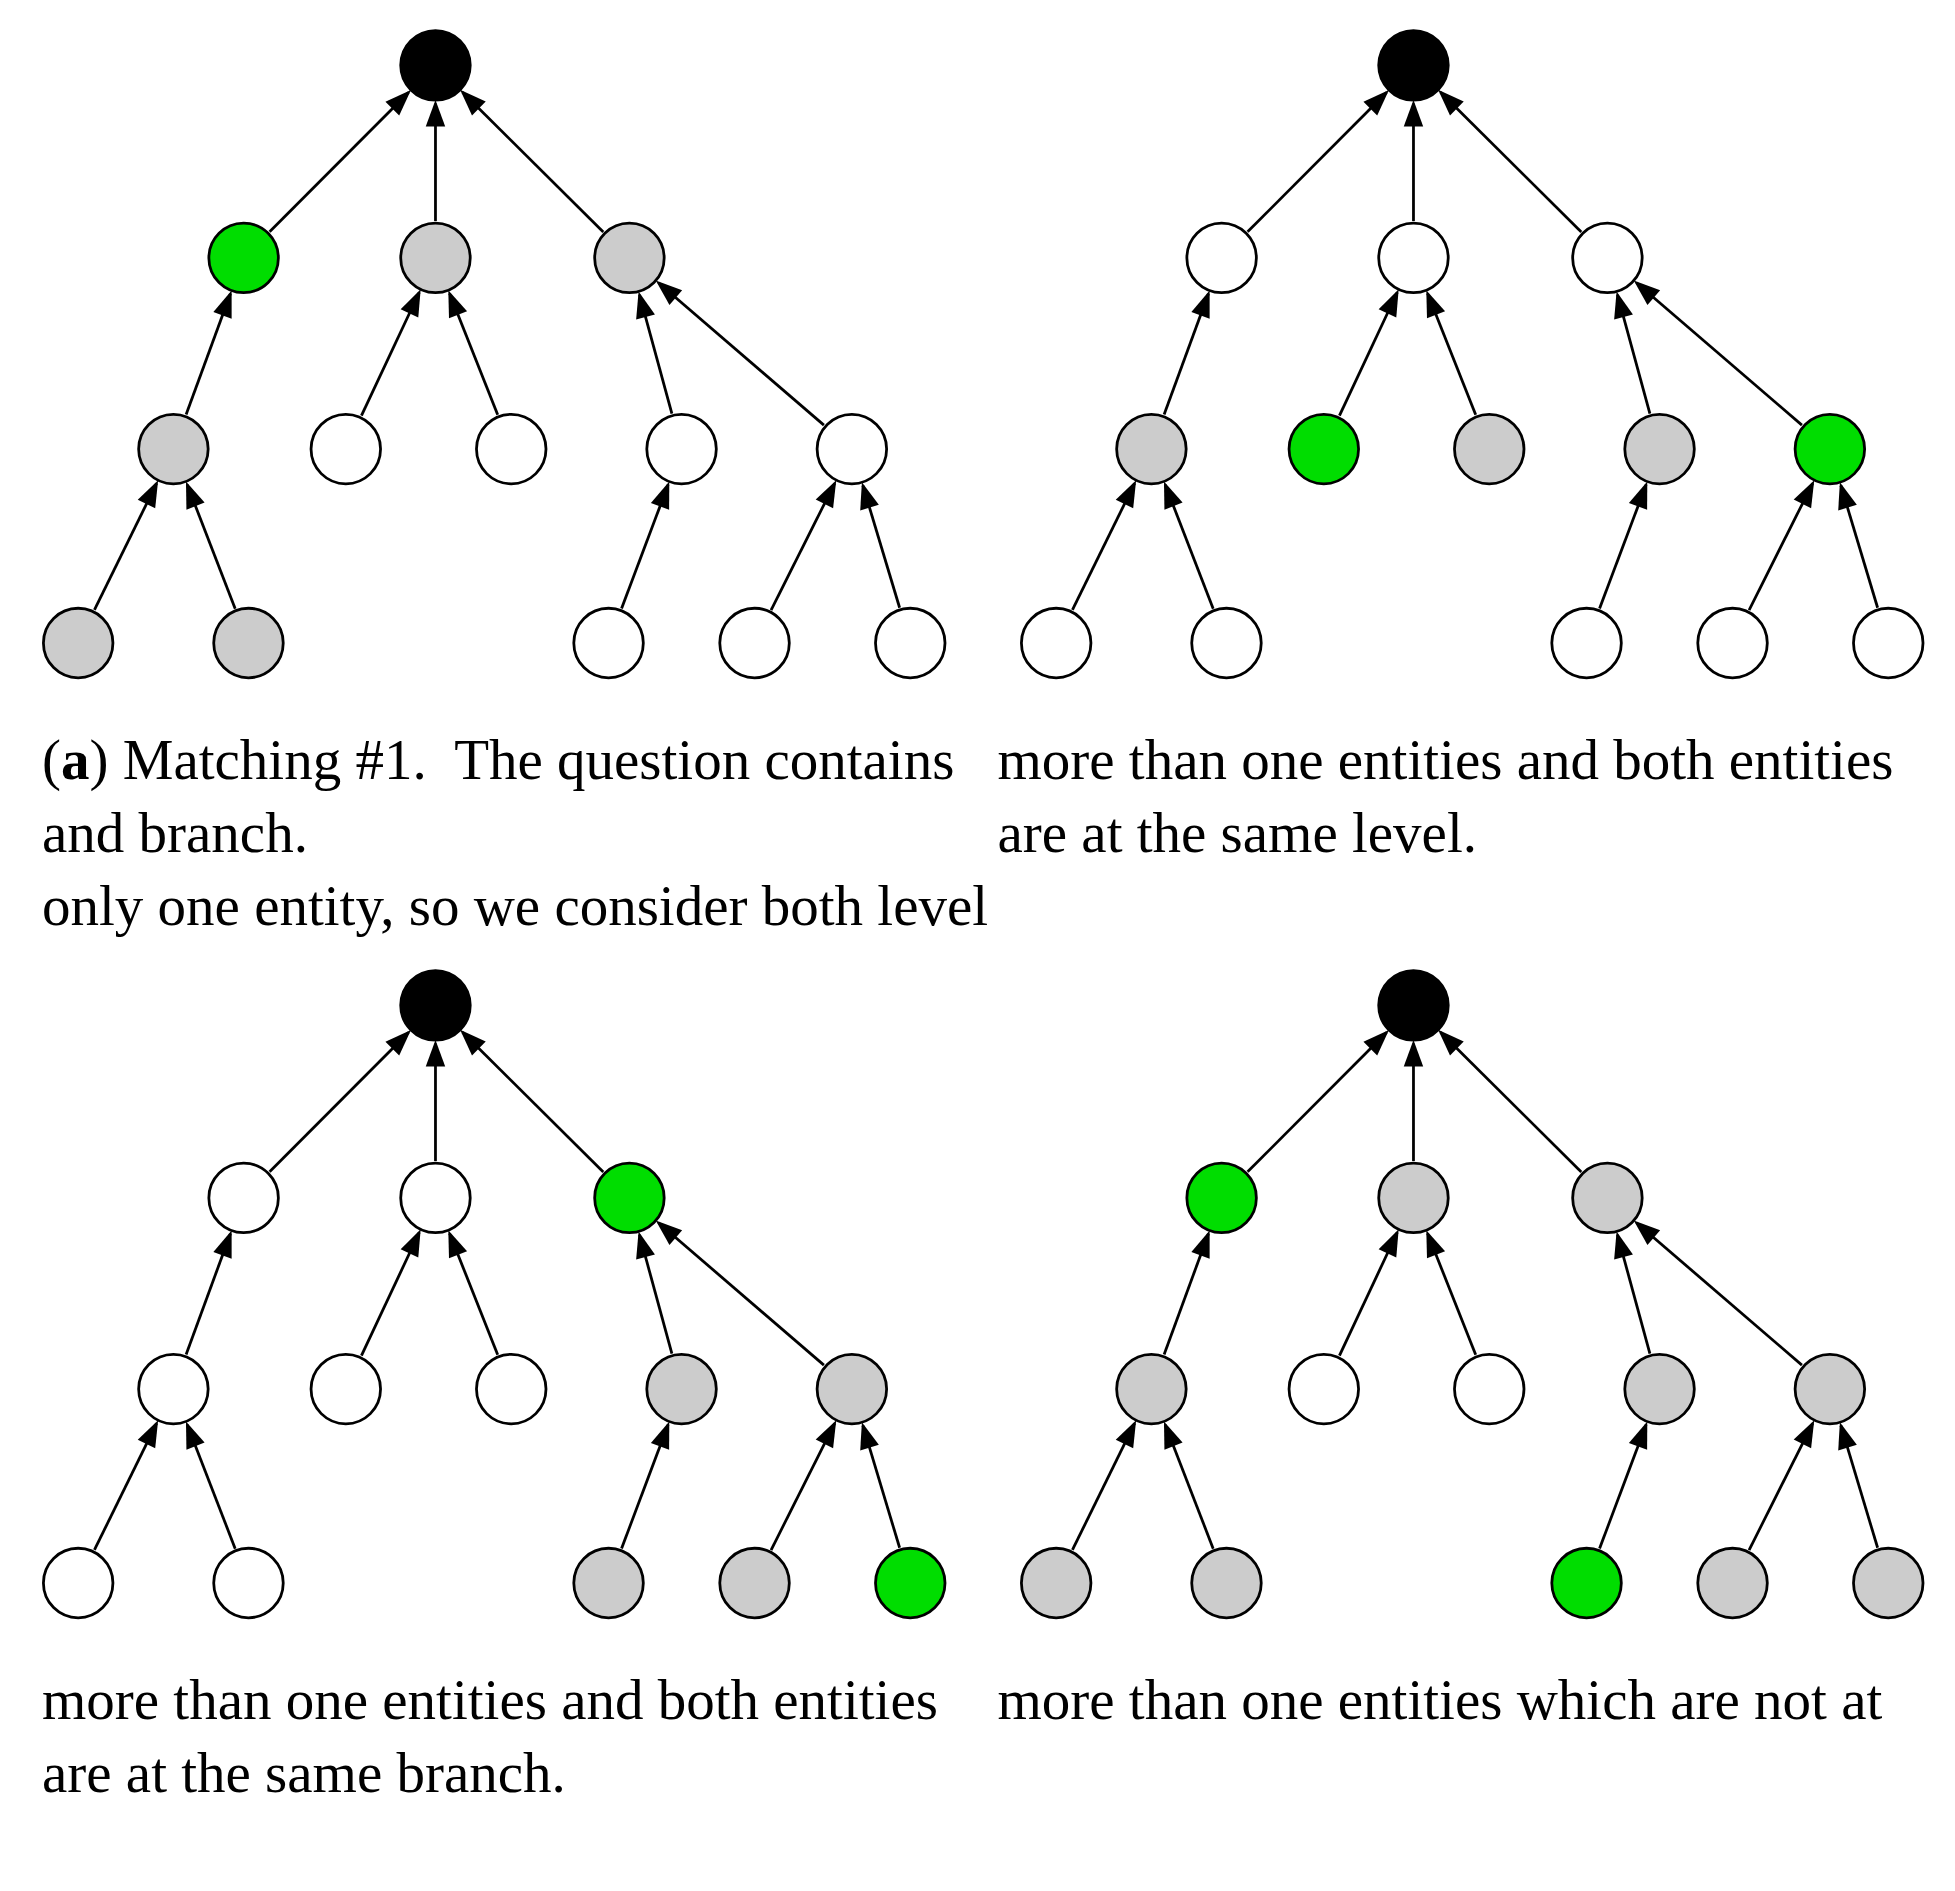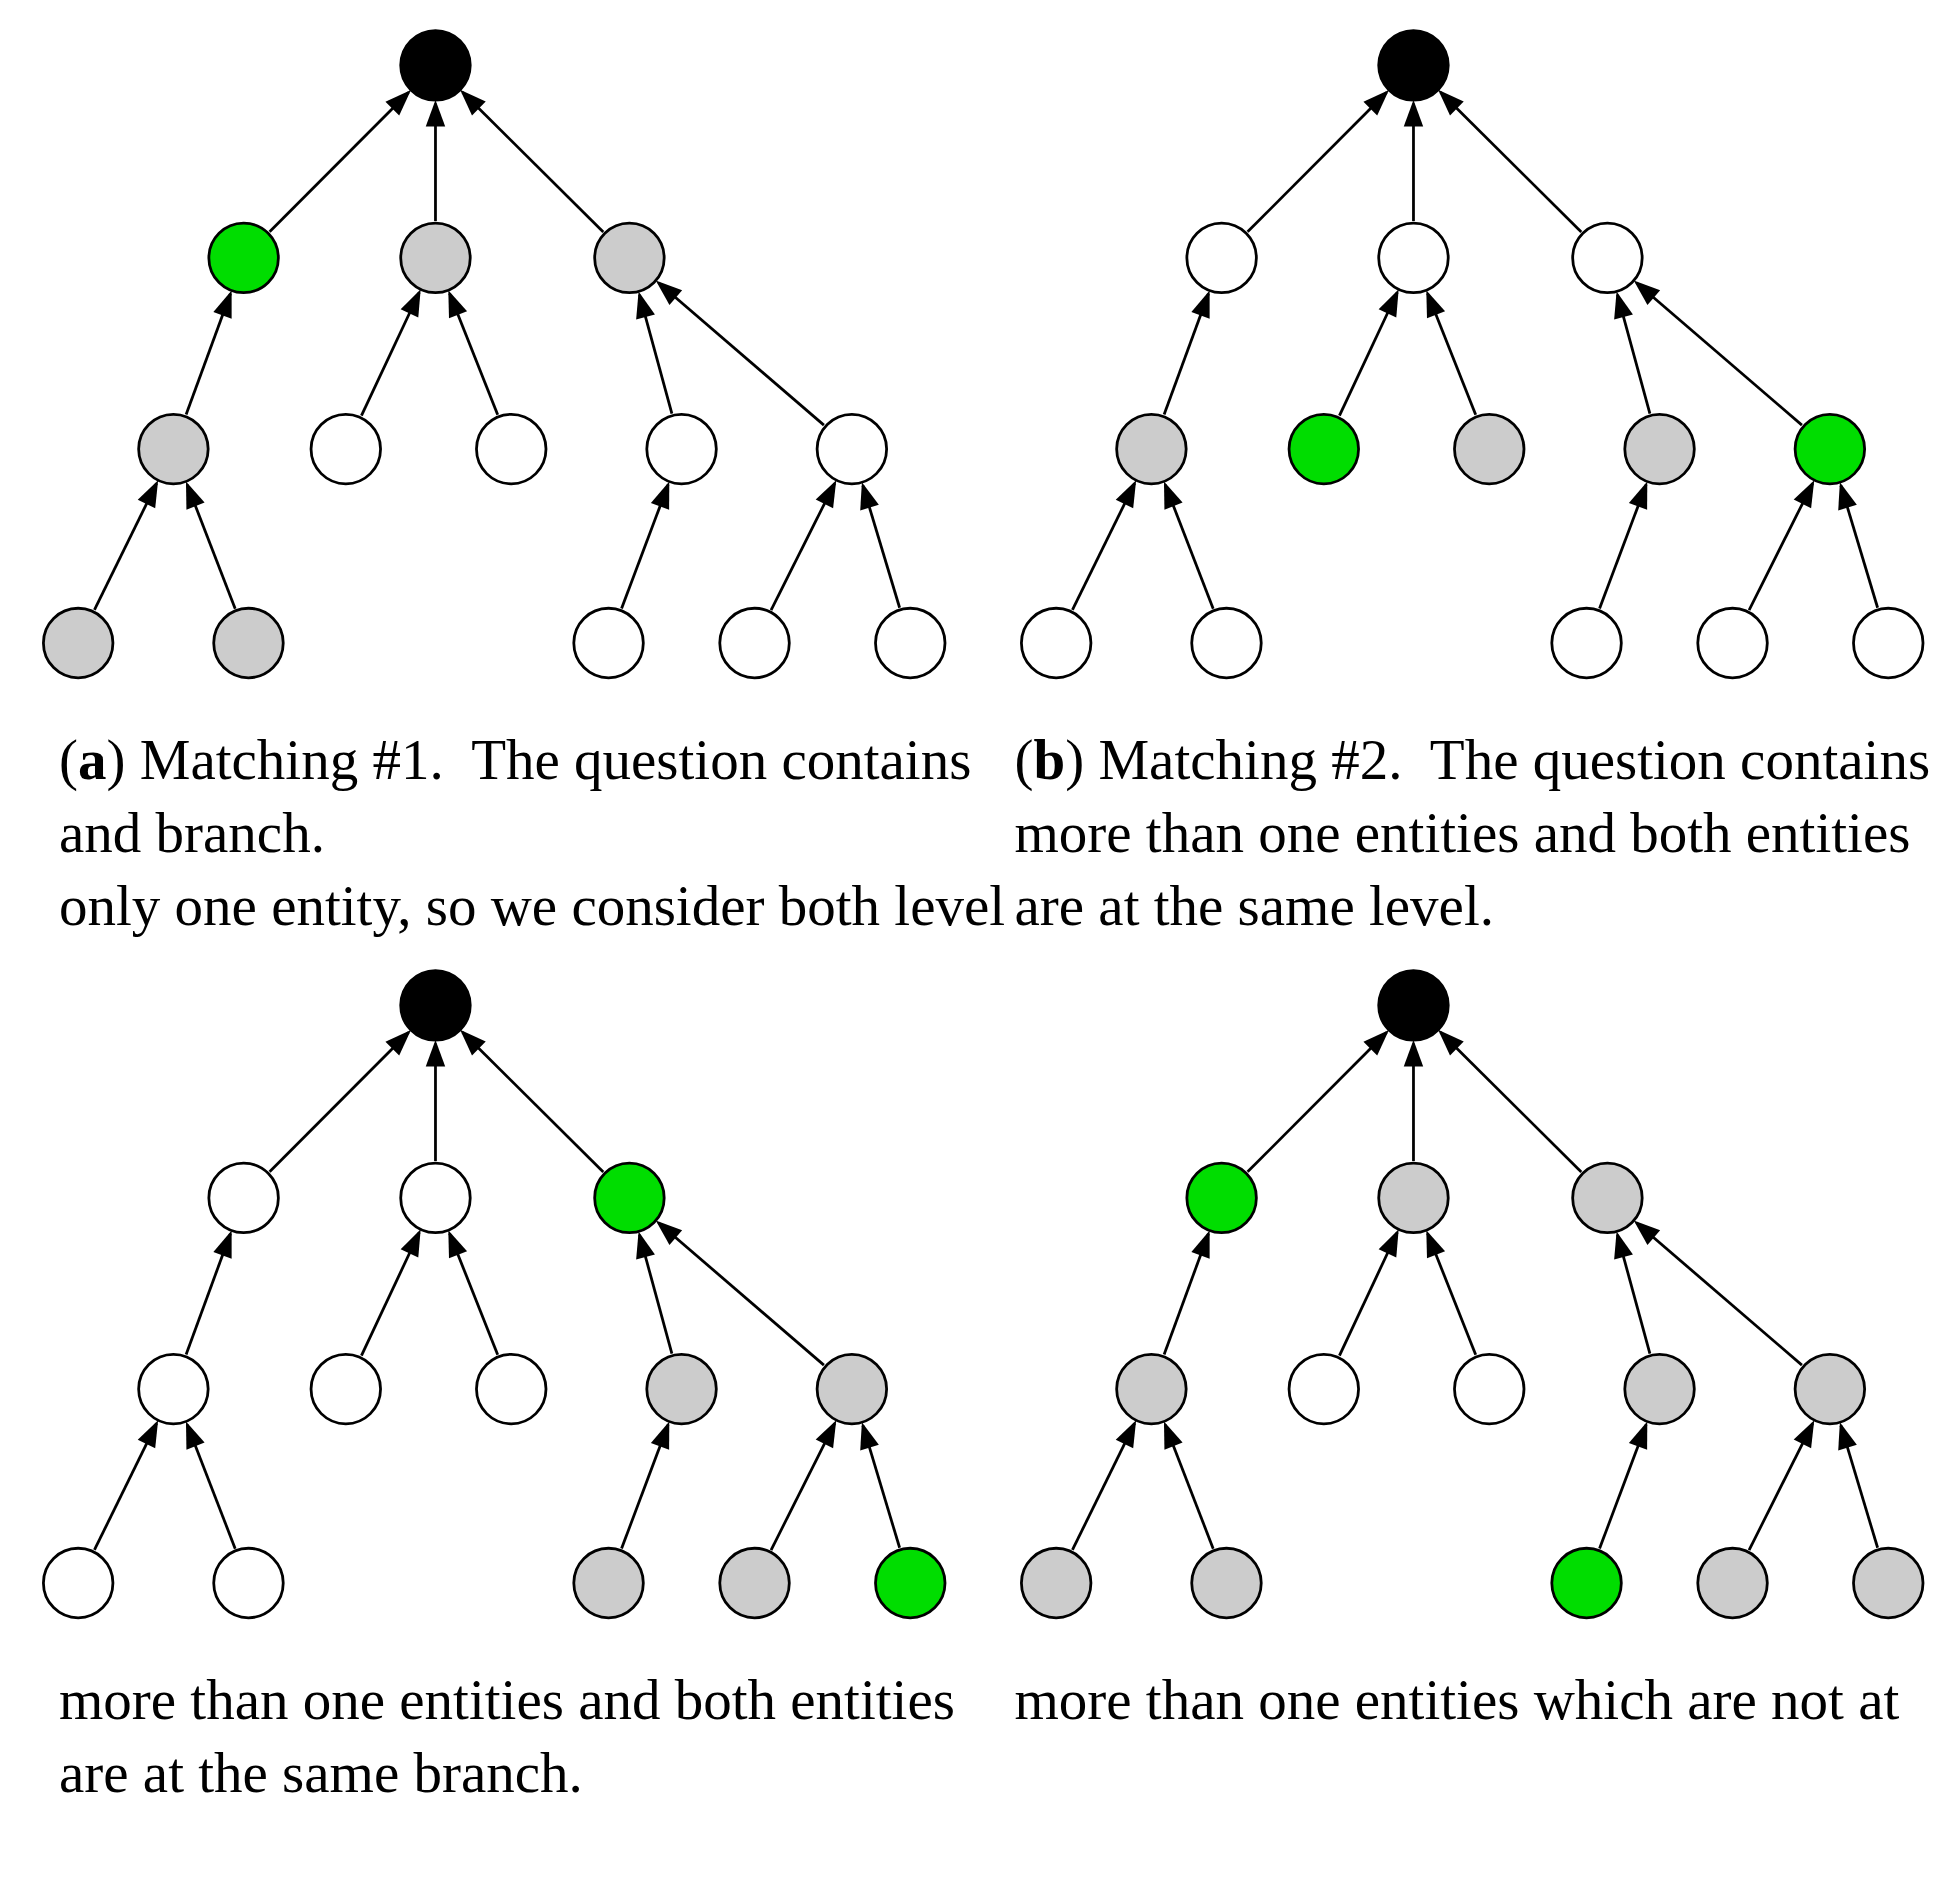--- a/index.html
+++ b/index.html
@@ -20,21 +20,21 @@
   .tree-svg { position: absolute; left: 0; top: 0; display: block; }
   .caption {
     position: absolute;
     top: 723px;
     font-size: 57px;
     line-height: 73px;
     color: #000000;
   }
   .cap-left  { left: 42px; }
   .cap-right { left: 19.5px; }
-  .cap-line { white-space: pre; margin-left: 17px; }
+  .cap-line { white-space: pre; }
   .caption b { font-weight: bold; }
 </style>
 </head>
 <body>
 
 <div class="page">
 
   <div class="panel panel-a">
     <svg class="tree-svg" width="978" height="716" viewBox="0 0 1406 1030">
         <defs>
@@ -106,21 +106,20 @@
         <circle cx="735" cy="646" r="50" fill="#cccccc" stroke="#000000" stroke-width="4"></circle>
         <circle cx="980" cy="646" r="50" fill="#cccccc" stroke="#000000" stroke-width="4"></circle>
         <circle cx="1225" cy="646" r="50" fill="#00dd00" stroke="#000000" stroke-width="4"></circle>
         <circle cx="112" cy="925" r="50" fill="#ffffff" stroke="#000000" stroke-width="4"></circle>
         <circle cx="357" cy="925" r="50" fill="#ffffff" stroke="#000000" stroke-width="4"></circle>
         <circle cx="875" cy="925" r="50" fill="#ffffff" stroke="#000000" stroke-width="4"></circle>
         <circle cx="1085" cy="925" r="50" fill="#ffffff" stroke="#000000" stroke-width="4"></circle>
         <circle cx="1309" cy="925" r="50" fill="#ffffff" stroke="#000000" stroke-width="4"></circle>
       </svg>
     <div class="caption cap-right">
-      <div class="cap-line"><span><span>(</span><b>b</b><span>)</span></span><span> Matching #2.  The question contains</span></div>
       <div class="cap-line">more than one entities and both entities</div>
       <div class="cap-line">are at the same level.</div>
     </div>
   </div>
 
   <div class="panel panel-c">
     <svg class="tree-svg" width="978" height="716" viewBox="0 0 1406 1030">
         <defs>
           <marker id="arrow-c" viewBox="0 0 40 30" refX="34" refY="15" markerWidth="40" markerHeight="30" markerUnits="userSpaceOnUse" orient="auto">
             <path d="M1,1 L39,15 L1,29 Z" fill="#000000"></path>

